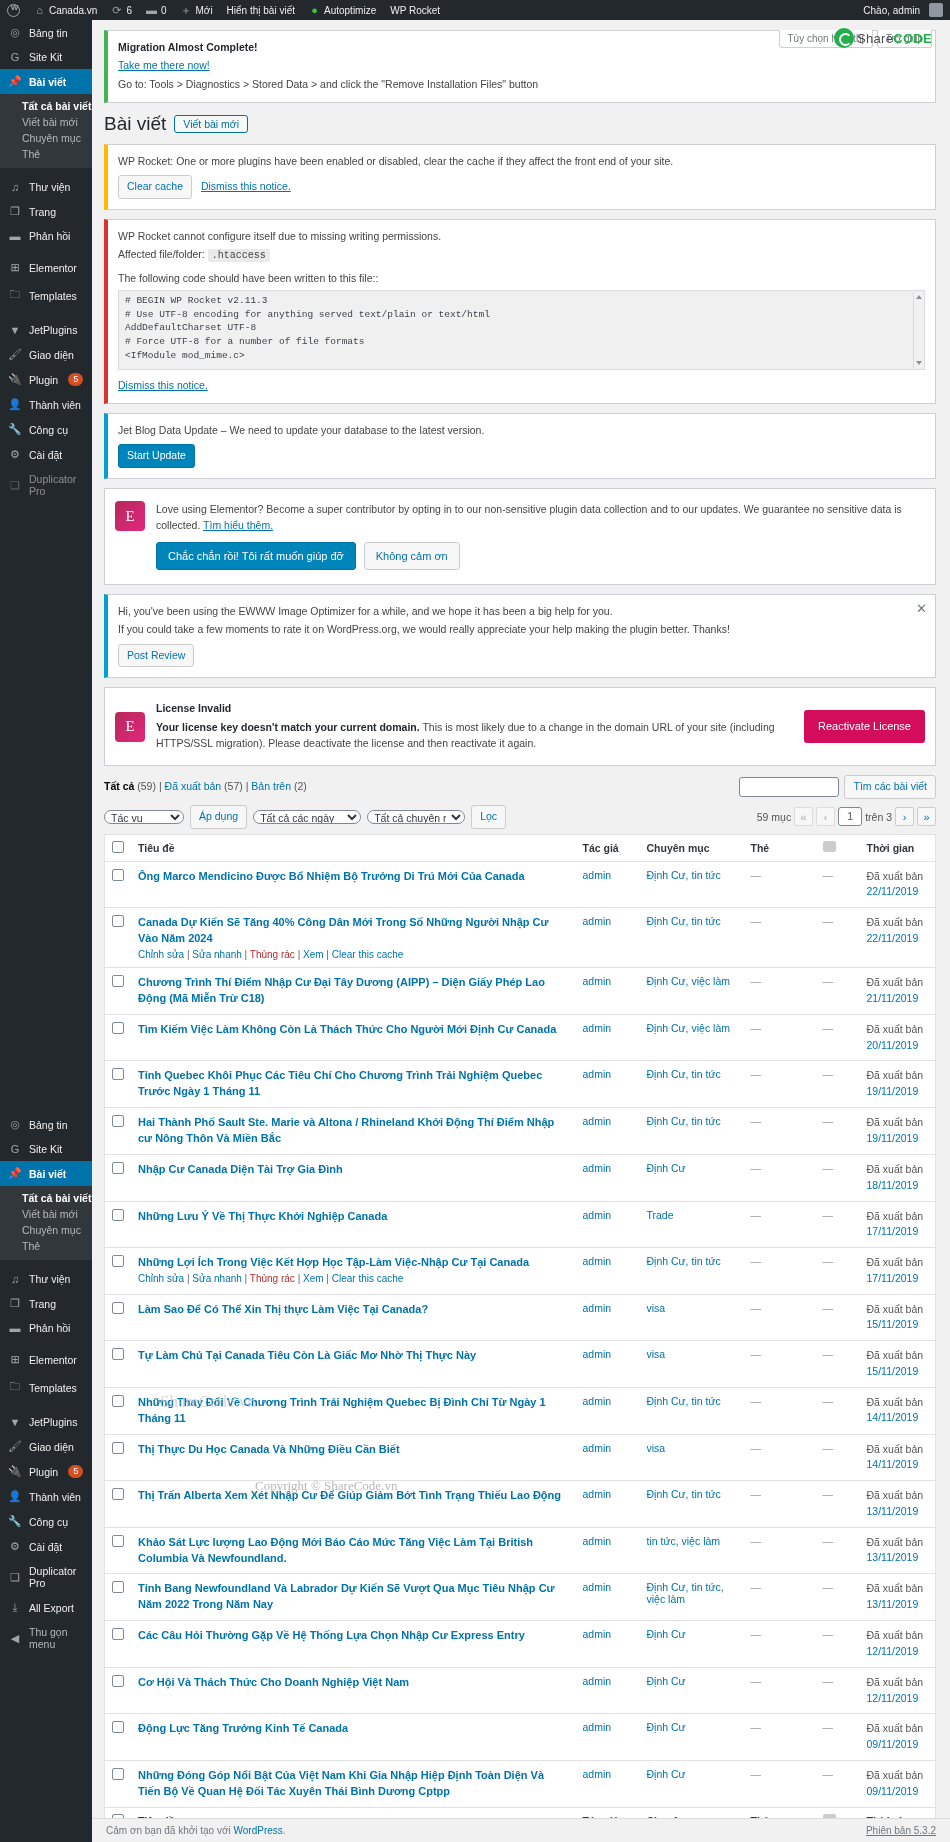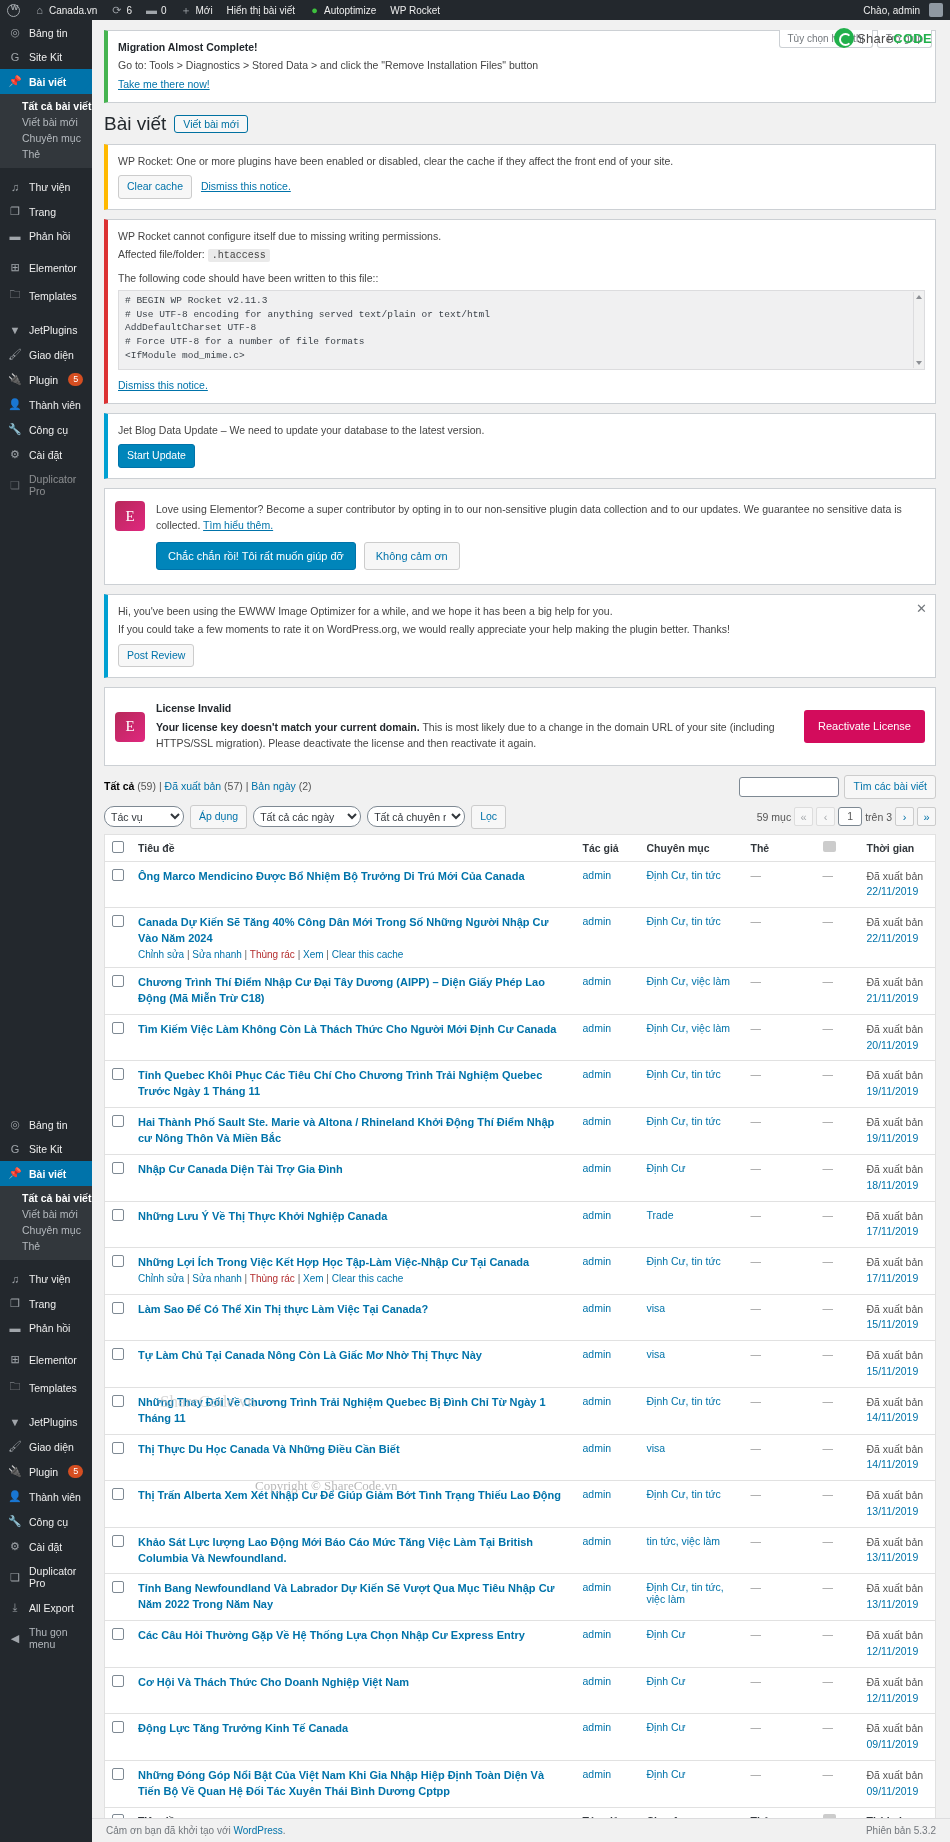--- a/index.html
+++ b/index.html
@@ -153,21 +153,21 @@
   .subsubsub .cnt { color:#555; }
   .search-box { display:flex; gap:5px; align-items:center; }
   .search-input {
     width:100px; height:20px; border:1px solid #7e8993; border-radius:3px;
     background:#fff; font-size:10.5px; padding:1px 4px;
   }
 
   
   .tablenav { display:flex; align-items:center; gap:6px; margin:6px 0 5px 0; }
   select.wp-select {
-    height:21px; border:1px solid #7e8993; border-radius:10px; background:#fff;
+    height:14px; border:1px solid #7e8993; border-radius:10px; background:#fff;
     font-size:10.5px; color:#32373c; padding:0 2px;
   }
   .tablenav-pages {
     margin-left:auto; display:flex; align-items:center; gap:3px; font-size:10.5px; color:#555;
   }
   .pg-btn {
     display:inline-flex; align-items:center; justify-content:center;
     width:19px; height:19px; border:1px solid #ddd; background:#f7f7f7;
     color:#a7aaad; font-size:11px; border-radius:2px;
   }
@@ -219,21 +219,21 @@
   }
   .copyright {
     position:absolute; left:255px; top:1478px; font-size:13px; color:#b9b9b9;
     font-family:"Liberation Serif", serif; pointer-events:none;
   }
   #footer {
     position:absolute; left:92px; right:0; bottom:0; height:24px;
     background:#f1f1f1; border-top:1px solid #dcdcde;
     display:flex; align-items:center; padding:0 14px; font-size:10px; color:#72777c;
   }
-  #footer .ver { margin-left:auto; }
+  #footer .ver { margin-left:auto;text-decoration:underline; }
   .brand-head {
     position:absolute; right:18px; top:8px; display:flex; align-items:center; gap:3px;
     z-index:6;
   }
   .brand-circle {
     width:20px;height:20px;border-radius:50%;background:#21b04b;position:relative;
   }
   .brand-circle:after{
     content:"";position:absolute;left:5px;top:5px;width:9px;height:9px;
     border:2px solid #fff;border-radius:50%;border-right-color:transparent;
@@ -448,22 +448,22 @@
     <div class="sm-tab">Trợ giúp</div>
   </div>
 
   <div class="brand-head">
     <span class="brand-circle"></span>
     <span class="brand-text"><span>Share</span><b>CODE</b></span>
   </div>
 
   <div class="notice green" style="margin-top:10px;">
     <p><strong>Migration Almost Complete!</strong></p>
+    <p><a href="#" style="text-decoration:underline">Take me there now!</a></p>
     <p>Go to: Tools &gt; Diagnostics &gt; Stored Data &gt; and click the "Remove Installation Files" button</p>
-    <p><a href="#" style="text-decoration:underline">Take me there now!</a></p>
   </div>
 
   <div class="page-title-row">
     <span class="page-title">Bài viết</span>
     <span class="page-title-action">Viết bài mới</span>
   </div>
 
   <div class="notice yellow">
     <p>WP Rocket: One or more plugins have been enabled or disabled, clear the cache if they affect the front end of your site.</p>
     <p style="margin-top:6px;">
@@ -540,21 +540,21 @@
   </div>
 
   <div class="list-top">
     <div class="subsubsub">
       <span class="cur">Tất cả</span>
       <span class="cnt">(59)</span>
       <span> | </span>
       <a href="#">Đã xuất bản</a>
       <span class="cnt">(57)</span>
       <span> | </span>
-      <a href="#">Bản ngày</a>
+      <a href="#">Bản trên</a>
       <span class="cnt">(2)</span>
     </div>
     <div class="search-box">
       <input class="search-input" type="text" value="" placeholder="" style="">
       <span class="btn">Tìm các bài viết</span>
     </div>
   </div>
 
   <div class="tablenav">
     <select class="wp-select" style="width:80px">
@@ -721,21 +721,21 @@
           <td class="col-cat"><a href="#">visa</a></td>
           <td class="col-tags"><span class="dash">—</span></td>
           <td class="col-com"><span class="dash">—</span></td>
           <td class="col-date">
             <div class="date-cell">Đã xuất bản<br><a href="#">15/11/2019</a></div>
           </td>
         </tr>
         <tr>
           <td class="col-cb"><span class="cb"></span></td>
           <td>
-            <div class="row-title"><a href="#">Tự Làm Chủ Tại Canada Nông Còn Là Giấc Mơ Nhờ Thị Thực Này</a></div>
+            <div class="row-title"><a href="#">Tự Làm Chủ Tại Canada Tiêu Còn Là Giấc Mơ Nhờ Thị Thực Này</a></div>
           </td>
           <td class="col-author"><a href="#">admin</a></td>
           <td class="col-cat"><a href="#">visa</a></td>
           <td class="col-tags"><span class="dash">—</span></td>
           <td class="col-com"><span class="dash">—</span></td>
           <td class="col-date">
             <div class="date-cell">Đã xuất bản<br><a href="#">15/11/2019</a></div>
           </td>
         </tr>
         <tr>

